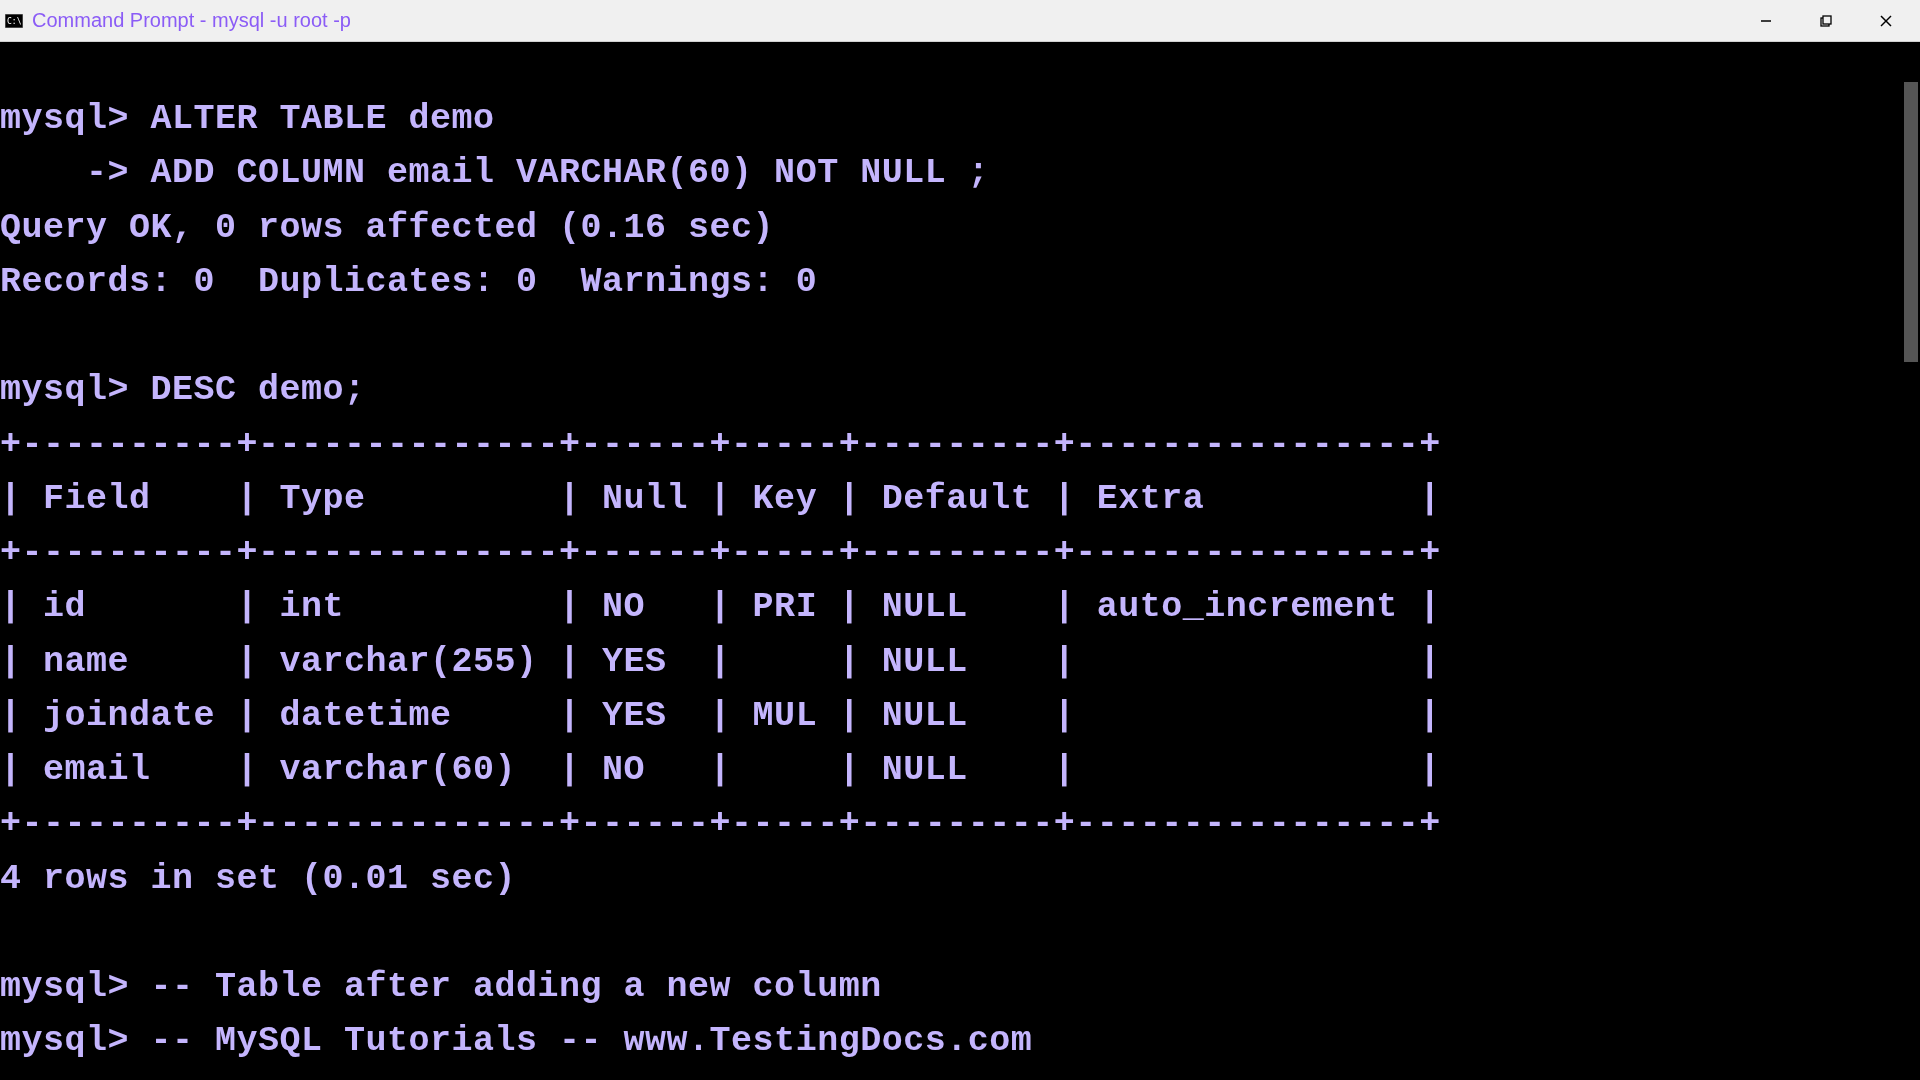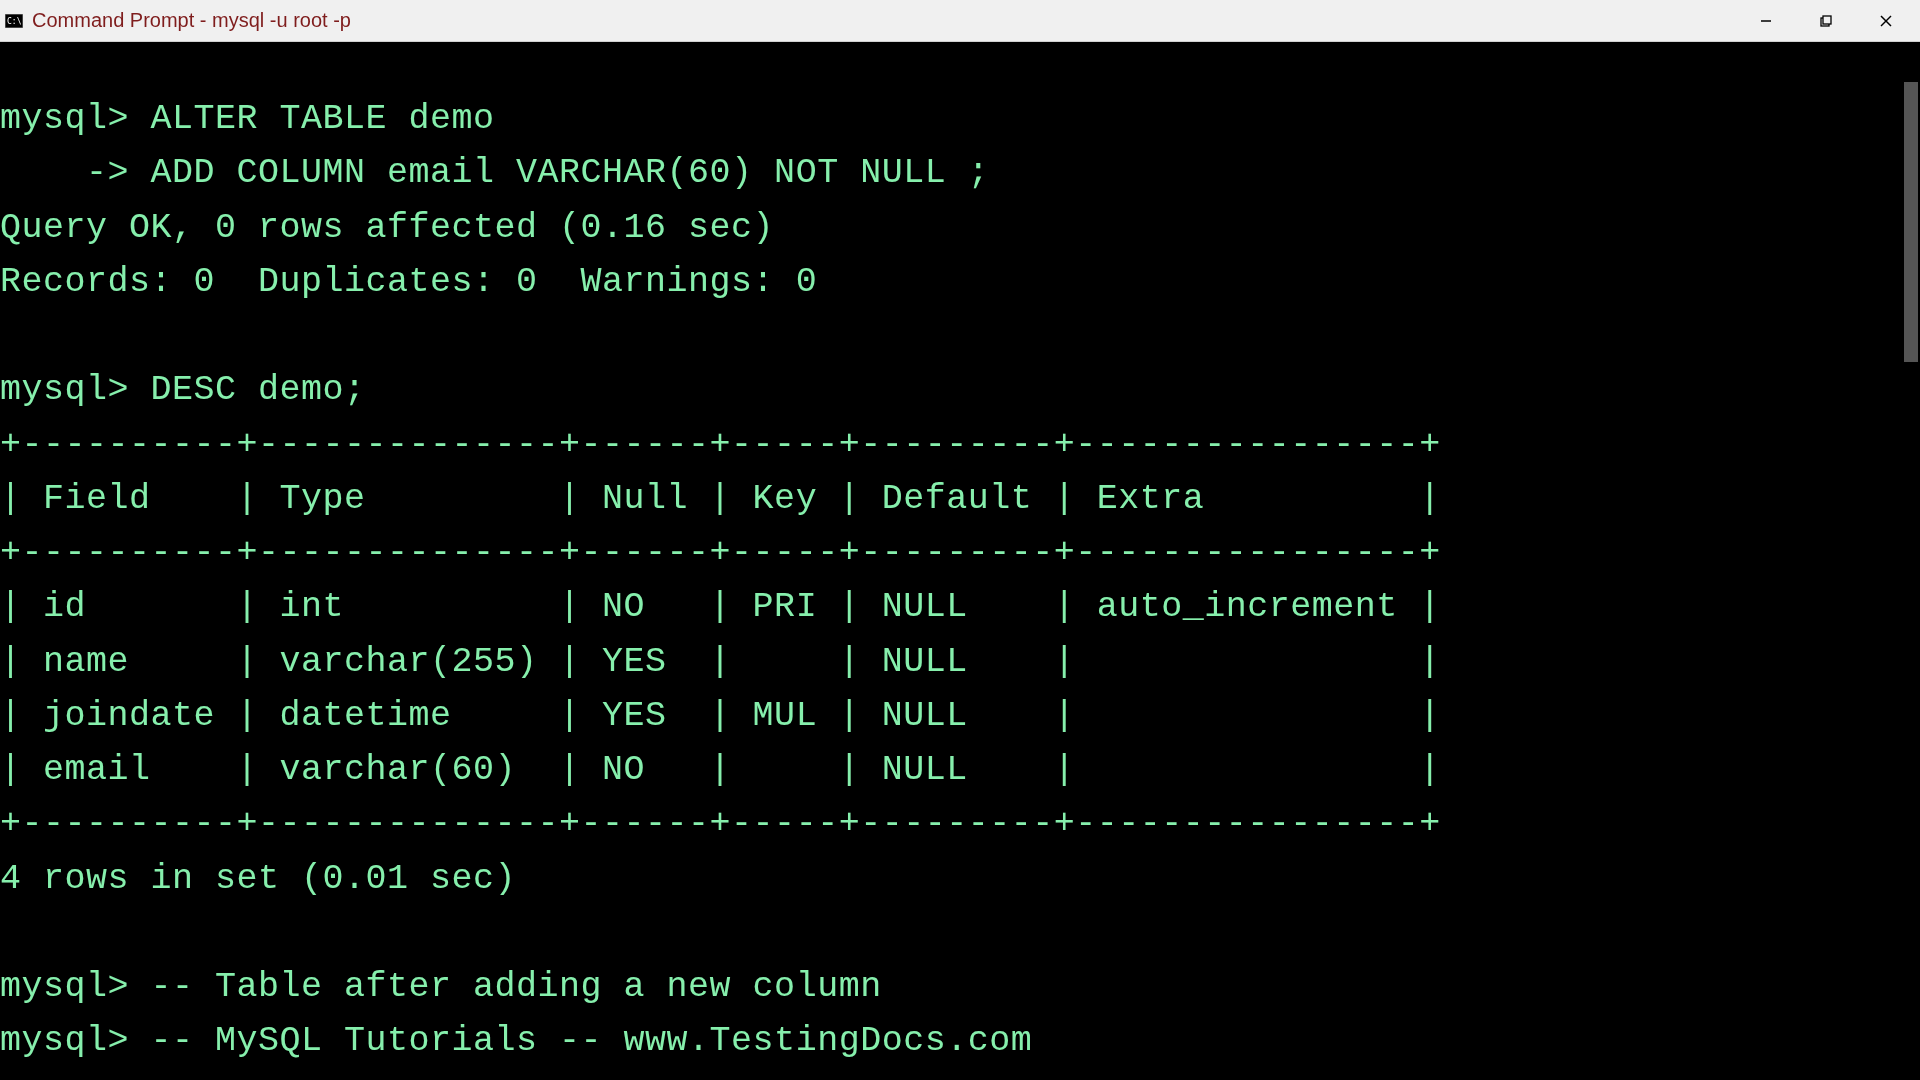--- a/index.html
+++ b/index.html
@@ -28,49 +28,49 @@
       width: 20px;
       height: 20px;
       margin-right: 8px;
       display: flex;
       align-items: center;
       justify-content: center;
     }
     .titlebar-title {
       font-family: 'Segoe UI', Tahoma, sans-serif;
       font-size: 20px;
-      color: #7f1d1d;
+      color: #8b5cf6;
       flex: 1;
     }
     .window-controls {
       display: flex;
       align-items: center;
       gap: 0;
     }
     .window-control {
       width: 60px;
       height: 42px;
       display: flex;
       align-items: center;
       justify-content: center;
       font-family: 'Segoe UI', sans-serif;
       font-size: 16px;
       color: #000;
     }
     .terminal {
       flex: 1;
       background: #000;
-      color: #86efac;
+      color: #c4b5fd;
       font-size: 35px;
       line-height: 1.55;
       padding: 50px 0 0 0;
       position: relative;
       overflow: hidden;
       letter-spacing: 0.5px;
-      font-weight: 400;
+      font-weight: 700;
     }
     .terminal-content {
       white-space: pre;
     }
     .scrollbar-track {
       position: absolute;
       top: 0;
       right: 0;
       width: 22px;
       height: 100%;

